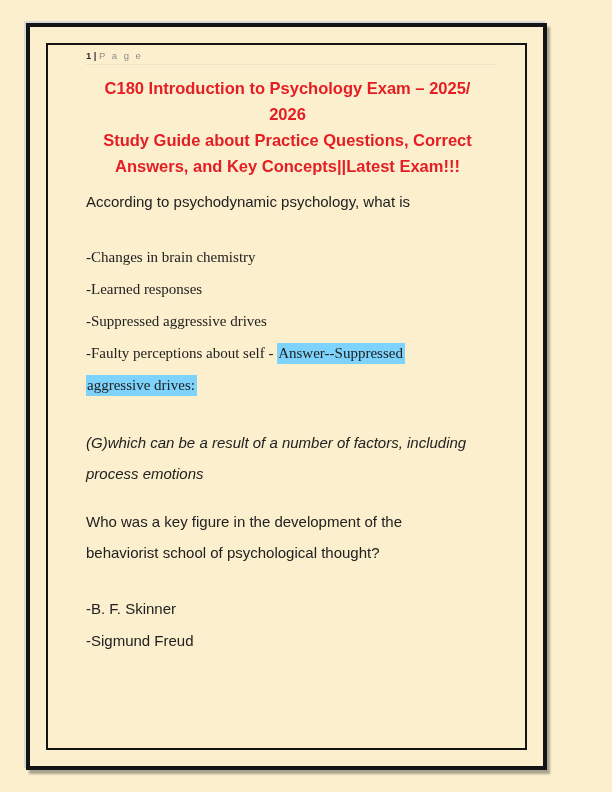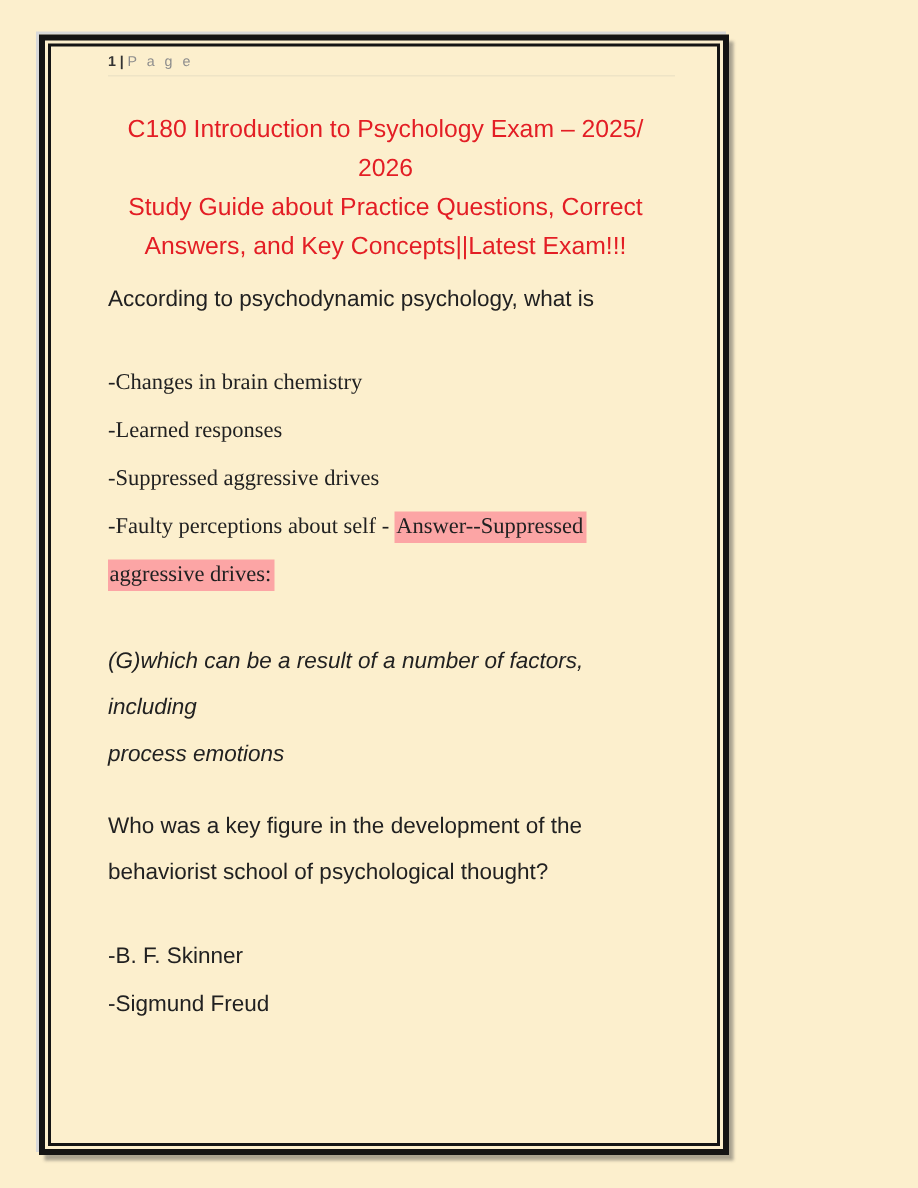--- a/index.html
+++ b/index.html
@@ -14,25 +14,25 @@
   .sheet {
     position: relative;
     width: 612px;
     height: 792px;
     background: #fcefcd;
   }
   .frame-outer {
     position: absolute;
     left: 26px;
     top: 23px;
-    width: 460px;
+    width: 521px;
     height: 747px;
     box-sizing: border-box;
     border: 4px solid #141414;
-    padding: 2px;
+    padding: 16px;
     box-shadow: -2px -2px 0 #d9d9d9, 3px 4px 2px rgba(70,70,70,0.45);
     background: #fcefcd;
   }
   .frame-inner {
     box-sizing: border-box;
     width: 100%;
     height: 100%;
     border: 2px solid #141414;
     padding: 5px 36px 0 38px;
     overflow: hidden;
@@ -43,37 +43,37 @@
     letter-spacing: 0.5px;
     padding-bottom: 3px;
     margin-right: -8px;
     border-bottom: 1px solid #eee4c6;
     color: #3a3a3a;
   }
   .page-header .num { font-weight: bold; color: #333333; }
   .page-header .pipe { font-weight: bold; color: #333333; margin: 0 2px; }
   .page-header .lbl { color: #8d8d8d; letter-spacing: 2px; }
   .title {
-    margin-top: 22px;
+    margin-top: 10px;
     text-align: center;
     color: #e31e25;
-    font-weight: normal;
+    font-weight: bold;
     font-size: 16.5px;
   }
   .title .line { line-height: 26px; }
   .para { color: #212121; font-size: 15px; }
   .para .line { line-height: 31px; }
   .q1 { margin-top: 7px; }
   .opts-1 { margin-top: 25px; font-family: Liberation Serif, serif; }
   .opt { line-height: 31px; margin-bottom: 1px; }
   .note { margin-top: 26px; font-style: italic; }
   .q2 { margin-top: 17px; }
   .opts-2 { margin-top: 25px; }
   mark.hl {
-    background: #fca5a5;
+    background: #7dd3fc;
     color: #212121;
     padding: 2px 2px 3px 1px;
   }
 </style>
 </head>
 <body>
 
 <div class="sheet">
   <div class="frame-outer">
     <div class="frame-inner">

